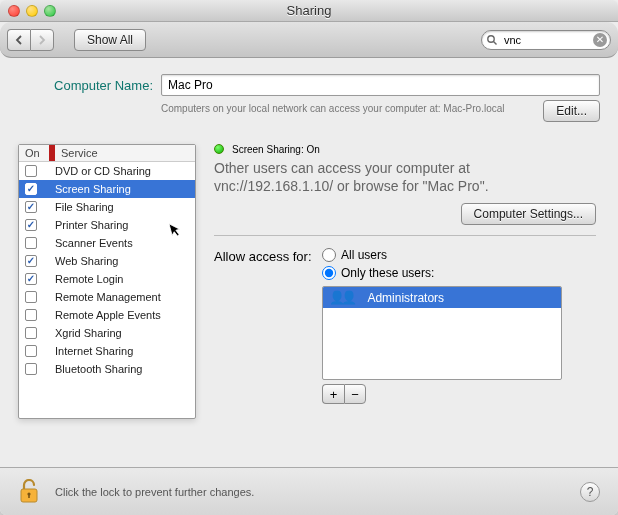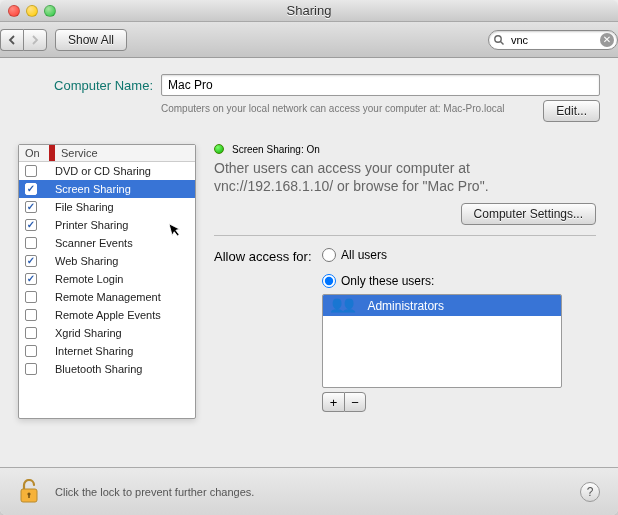--- a/index.html
+++ b/index.html
@@ -5,21 +5,21 @@
   * { box-sizing: border-box; margin: 0; padding: 0; }
   body { font-family: "Lucida Grande", "Helvetica Neue", Arial, sans-serif; font-size: 11px; background: #fff; }
   .window { width: 618px; height: 515px; background: #ededed; position: relative; border-radius: 6px; box-shadow: 0 10px 30px rgba(0,0,0,0.5); overflow: hidden; margin: 0 auto; }
   .titlebar { height: 22px; background: linear-gradient(to bottom, #e8e8e8, #c9c9c9); border-bottom: 1px solid #a8a8a8; position: relative; display: flex; align-items: center; }
   .traffic { display: flex; gap: 6px; margin-left: 8px; }
   .tdot { width: 12px; height: 12px; border-radius: 50%; border: 1px solid rgba(0,0,0,0.2); }
   .tdot.red { background: radial-gradient(circle at 35% 30%, #ff8a80, #ff3b30); }
   .tdot.yellow { background: radial-gradient(circle at 35% 30%, #ffe082, #ffcc00); }
   .tdot.green { background: radial-gradient(circle at 35% 30%, #a5e3a0, #28c840); }
   .title { position: absolute; left:0; right:0; text-align:center; font-size: 13px; color: #333; text-shadow: 0 1px 0 #fff; }
-  .toolbar { height: 36px; background: linear-gradient(to bottom, #e2e2e2, #c5c5c5); border-bottom: 1px solid #9c9c9c; display: flex; align-items: center; padding: 0 0; gap: 8px; }
+  .toolbar { height: 36px; background: linear-gradient(to bottom, #e2e2e2, #c5c5c5); border-bottom: 1px solid #9c9c9c; display: flex; align-items: center; padding: 0 7px; gap: 20px; border-radius: 11px; }
   .pillgroup { display: inline-flex; }
   .pill { height: 22px; background: linear-gradient(to bottom,#fdfdfd,#d8d8d8); border:1px solid #8a8a8a; display:flex; align-items:center; justify-content:center; padding:0 6px; font-size:12px; color:#555; }
   .pill:first-child { border-radius: 4px 0 0 4px; border-right: none; }
   .pill:last-child { border-radius: 0 4px 4px 0; }
   .btn { height:22px; background: linear-gradient(to bottom,#fdfdfd,#d8d8d8); border:1px solid #8a8a8a; border-radius:4px; padding:0 12px; font-size:12px; display:flex; align-items:center; text-shadow:0 1px 0 #fff; color:#222;}
   .spacer { flex:1; }
   .search { position:relative; width:130px; }
   .search input { width:100%; height:20px; border:1px solid #8a8a8a; border-radius:10px; padding:0 20px 0 22px; font-size:11px; background:#fff; box-shadow: inset 0 1px 2px rgba(0,0,0,0.2); }
   .search .mag { position:absolute; left:5px; top:4px; font-size:10px; color:#666; }
   .search .clear { position:absolute; right:4px; top:3px; width:14px; height:14px; border-radius:50%; background:#9a9a9a; color:#fff; font-size:10px; display:flex; align-items:center; justify-content:center; }
@@ -42,21 +42,21 @@
   .chkbox.checked::before { content:"✓"; }
   .svcrow.selected .chkbox { border-color:#fff; }
   .rightpane { flex:1; padding-right:4px; }
   .statusrow { display:flex; gap:8px; font-size:10px; margin-bottom:4px; }
   .led { width:10px; height:10px; border-radius:50%; background:radial-gradient(circle at 35% 30%, #7aff6b, #0fae00); border:1px solid #3a8a00; }
   .statustext { font-size:14px; color:#666; line-height:1.3; margin-bottom:8px; max-width:340px; }
   .rightbtn { float:right; margin-bottom:10px; }
   .hr { border:none; border-top:1px solid #bcbcbc; margin:8px 0 12px 0; clear:both; }
   .allowrow { display:flex; align-items:flex-start; gap:8px; font-size:13px; }
   .allowlabel { width:100px; text-align:left; padding-top:1px;}
-  .radios { display:flex; flex-direction:column; gap:12px; }
+  .radios { display:flex; flex-direction:column; gap:4px; }
   .radiorow { display:flex; align-items:center; gap:5px; font-size:12px;}
   input[type=radio]{ width:14px; height:14px; }
   .userbox { width:240px; height:94px; border:1px solid #9a9a9a; background:#fff; margin-top:6px; margin-left:108px; border-radius:2px; overflow:hidden; }
   .userrow { background:#3874d6; color:#fff; padding:3px 6px; font-size:12px; display:flex; align-items:center; gap:6px; }
   .usericon { font-size:13px; color: #e6e6e6; display:inline-block; position: relative; }
   .usericon .u2 { position: relative; left: -4px; }
   .pmrow { margin-left:108px; margin-top:4px; display:flex; }
   .pm { width:22px; height:20px; border:1px solid #8a8a8a; background:linear-gradient(to bottom,#fdfdfd,#d8d8d8); display:flex; align-items:center; justify-content:center; font-size:13px; }
   .pm:first-child { border-radius:4px 0 0 4px; border-right:none;}
   .pm:last-child { border-radius:0 4px 4px 0;}

